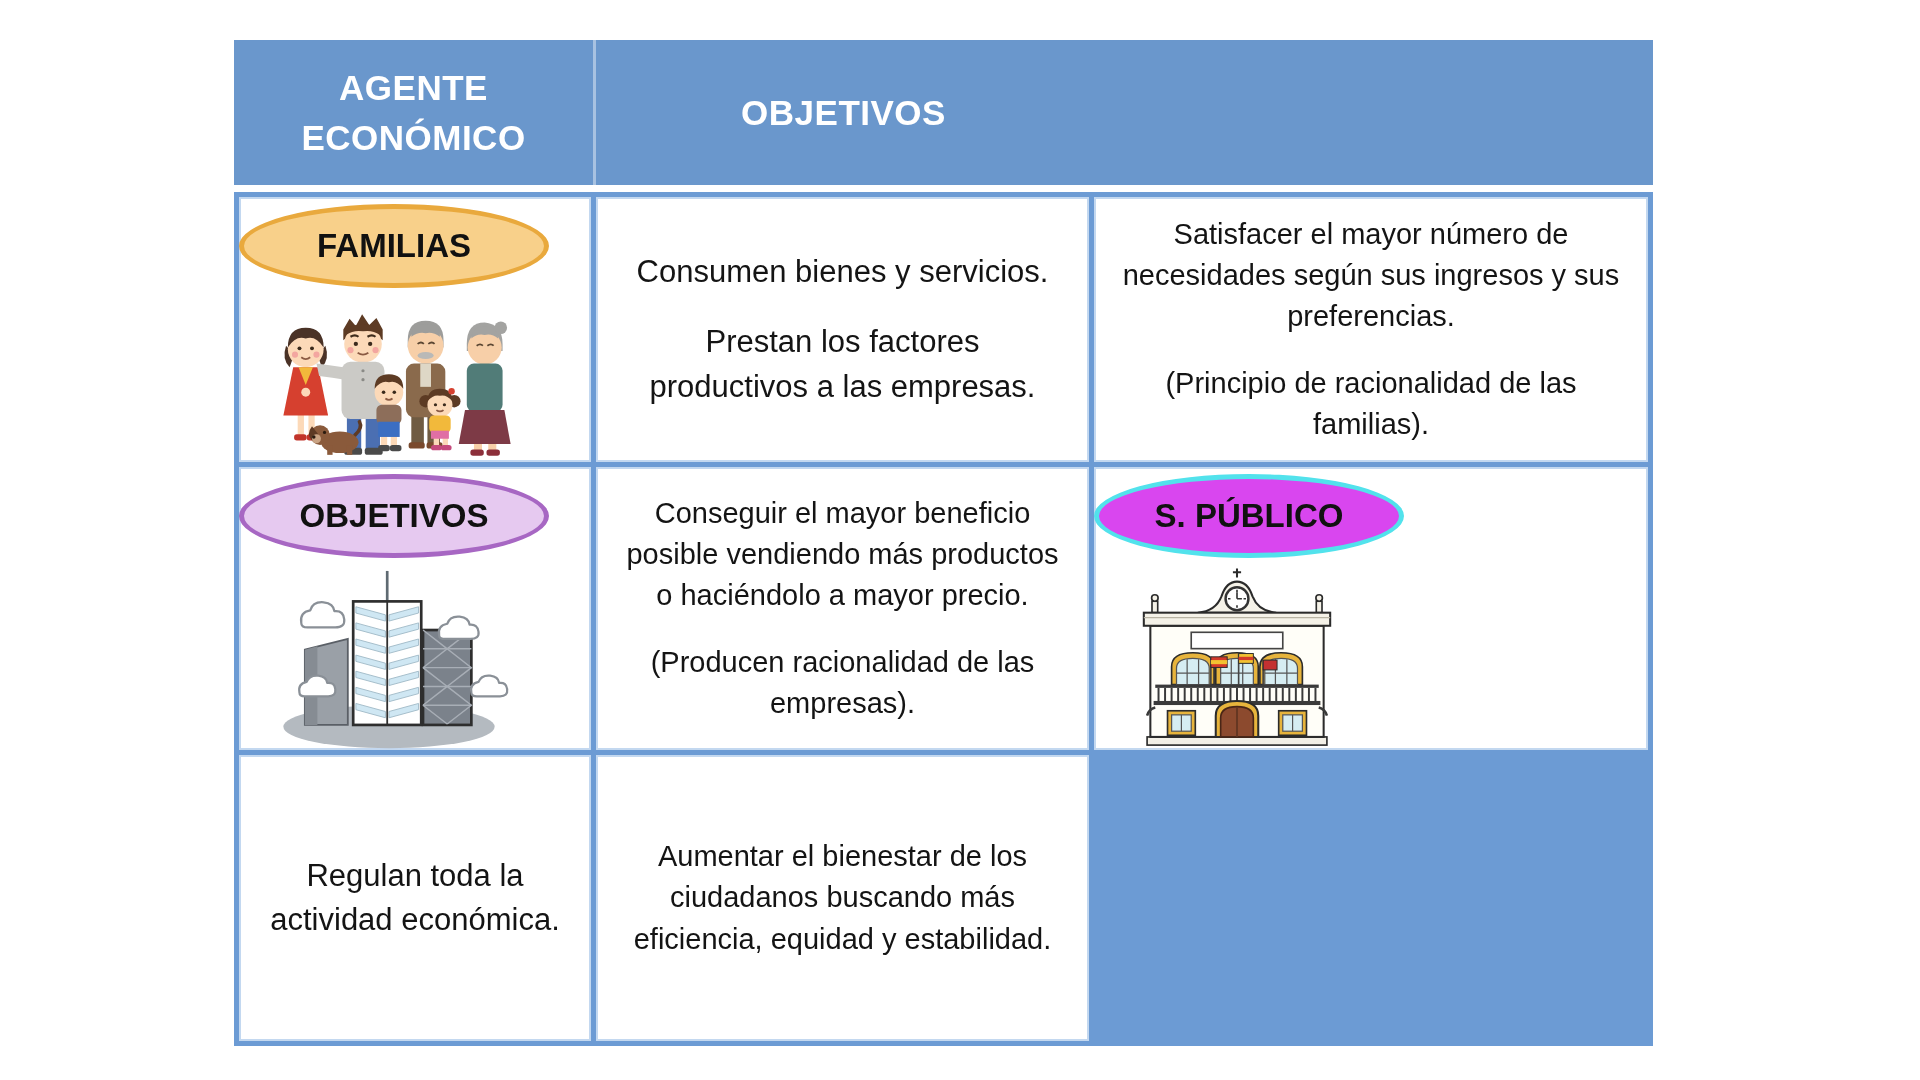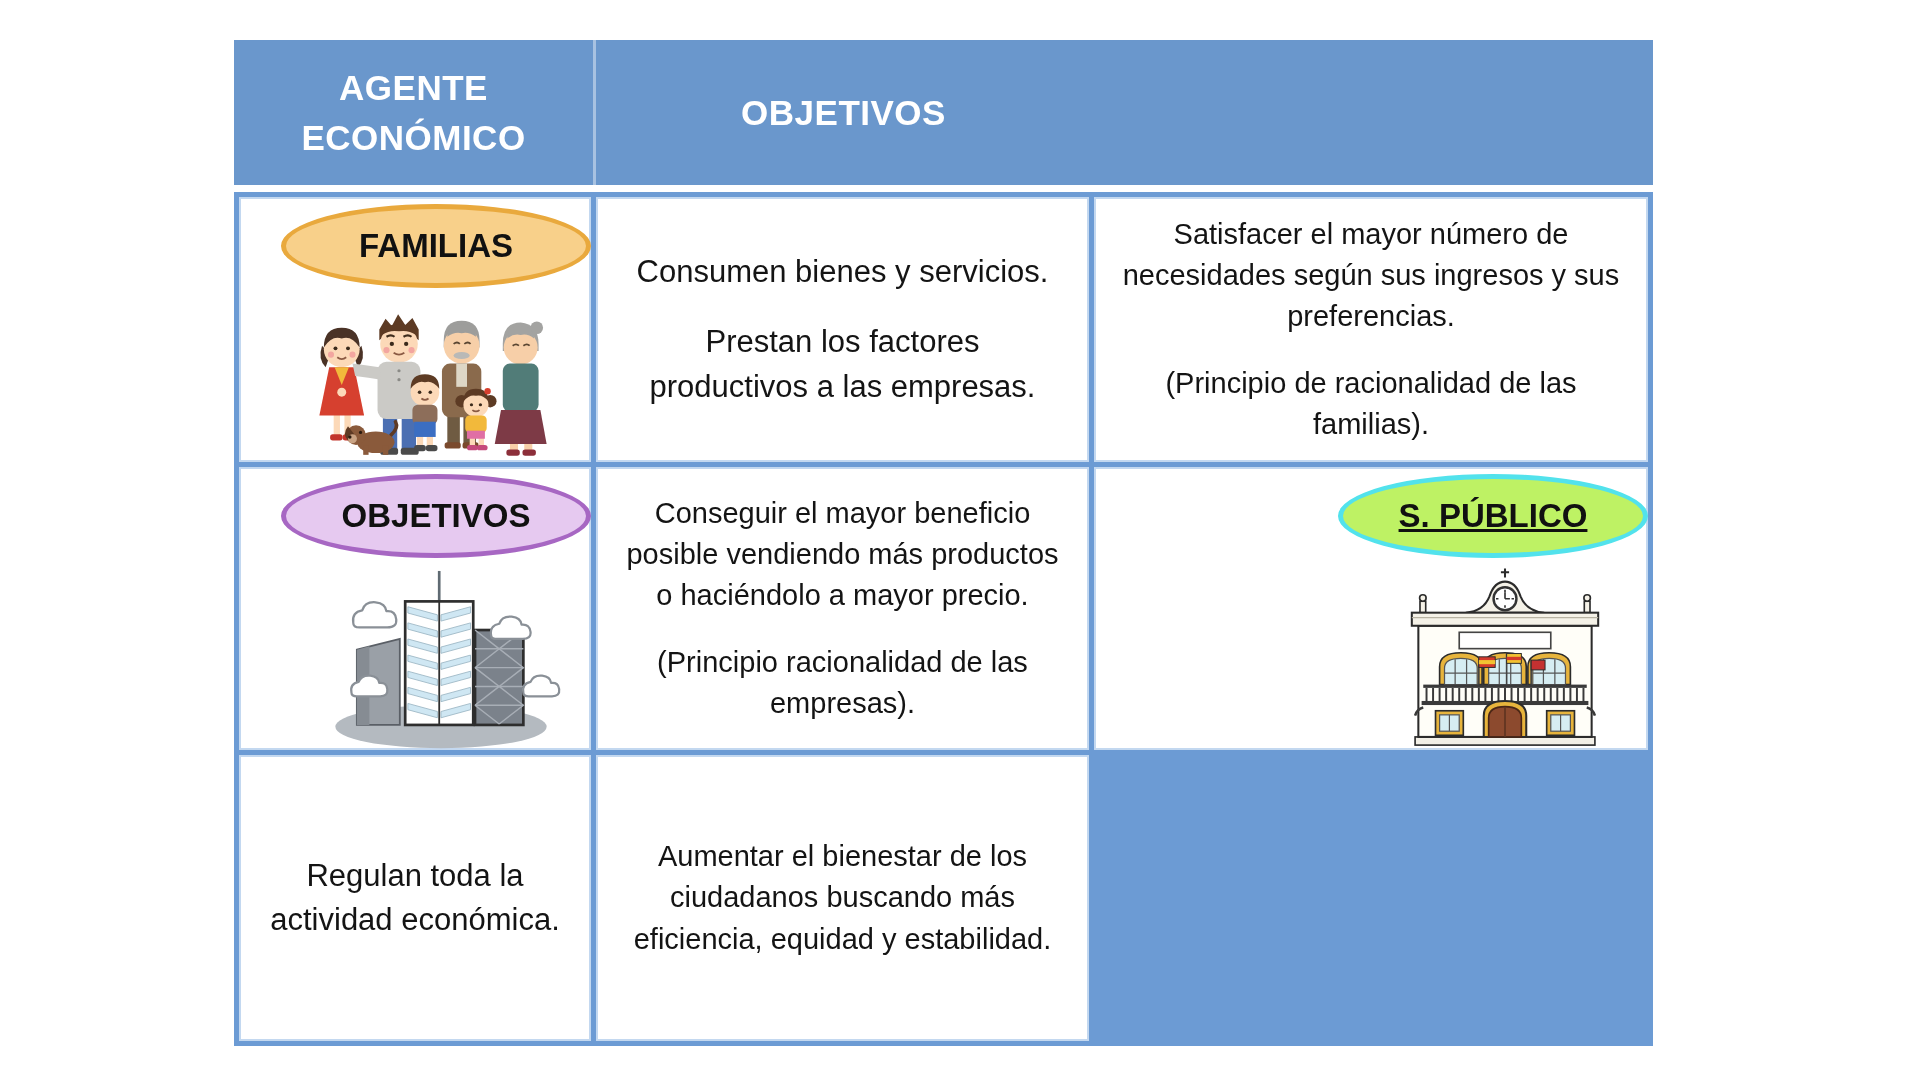--- a/index.html
+++ b/index.html
@@ -13,26 +13,26 @@
       color:#ffffff;font-weight:bold;font-size:35px;line-height:1.42;letter-spacing:.5px;}
   .th+.th{border-left:3px solid rgba(255,255,255,.42);}
   .th-agente{padding:0 42px;}
   .head-gap{height:7px;background:#ffffff;}
 
   
   .tbody{height:844px;background:#6c9bd4;padding:5px;display:grid;
          grid-template-columns:352px 493px 1fr;grid-template-rows:265px 283px 1fr;gap:5px;}
   .cell{background:#ffffff;box-shadow:inset 0 0 0 2px #c3d8f0;overflow:hidden;}
 
-  .agent-cell{display:flex;flex-direction:column;align-items:flex-end;padding-top:7px;}
+  .agent-cell{display:flex;flex-direction:column;align-items:flex-start;padding-top:7px;}
   .badge{width:300px;height:74px;flex:0 0 74px;border-radius:50%;display:flex;align-items:center;
          justify-content:center;font-size:33px;font-weight:600;color:#111;border:5px solid;}
   .badge-familias{background:#f8d08a;border-color:#e9a93d;}
   .badge-empresas{background:#e6c9f0;border-color:#a767c3;}
-  .badge-publico{background:#bef264;border-color:#52e2ec;text-decoration:underline;}
+  .badge-publico{background:#d946ef;border-color:#52e2ec;}
   .illus{margin-top:4px;}
 
   .text-cell{display:flex;flex-direction:column;justify-content:center;text-align:center;
              font-size:31px;line-height:1.42;color:#141414;padding:16px 30px;}
   .text-cell p{margin:13px 0;}
   .obj-cell{font-size:29px;padding:0 24px;}
 </style>
 </head>
 <body>
 
@@ -212,21 +212,21 @@
             <path d="M216,82 q-2,-11 9,-13 q3,-9 14,-8 q10,1 11,9 q9,-1 10,8 q1,8 -9,8 l-28,0 q-7,0 -7,-4 z"></path>
             <path d="M252,146 q-2,-10 8,-12 q3,-8 13,-7 q9,1 10,8 q8,-1 9,7 q1,8 -8,8 l-26,0 q-6,0 -6,-4 z"></path>
             <path d="M60,146 q-2,-10 8,-12 q3,-8 13,-7 q9,1 10,8 q8,-1 9,7 q1,8 -8,8 l-26,0 q-6,0 -6,-4 z"></path>
           </g>
         </svg>
       </div>
 
 
       <div class="cell text-cell obj-cell">
         <p>Conseguir el mayor beneficio posible vendiendo más productos o haciéndolo a mayor precio.</p>
-        <p>(Principio racionalidad de las empresas).</p>
+        <p>(Producen racionalidad de las empresas).</p>
       </div>
 
       <div class="cell agent-cell">
         <div class="badge badge-publico">S. PÚBLICO</div>
         <svg class="illus" width="286" height="188" viewBox="0 0 320 230">
           <g>
             <rect x="50" y="214" width="220" height="10" fill="#f2efe6" stroke="#2b2b2b" stroke-width="2"></rect>
             <rect x="54" y="78" width="212" height="136" fill="#fffef8" stroke="#2b2b2b" stroke-width="2.5"></rect>
             <rect x="56" y="48" width="7" height="14" fill="#f5f2e8" stroke="#2b2b2b" stroke-width="2"></rect>
             <circle cx="59.5" cy="44" r="4" fill="#f5f2e8" stroke="#2b2b2b" stroke-width="2"></circle>

